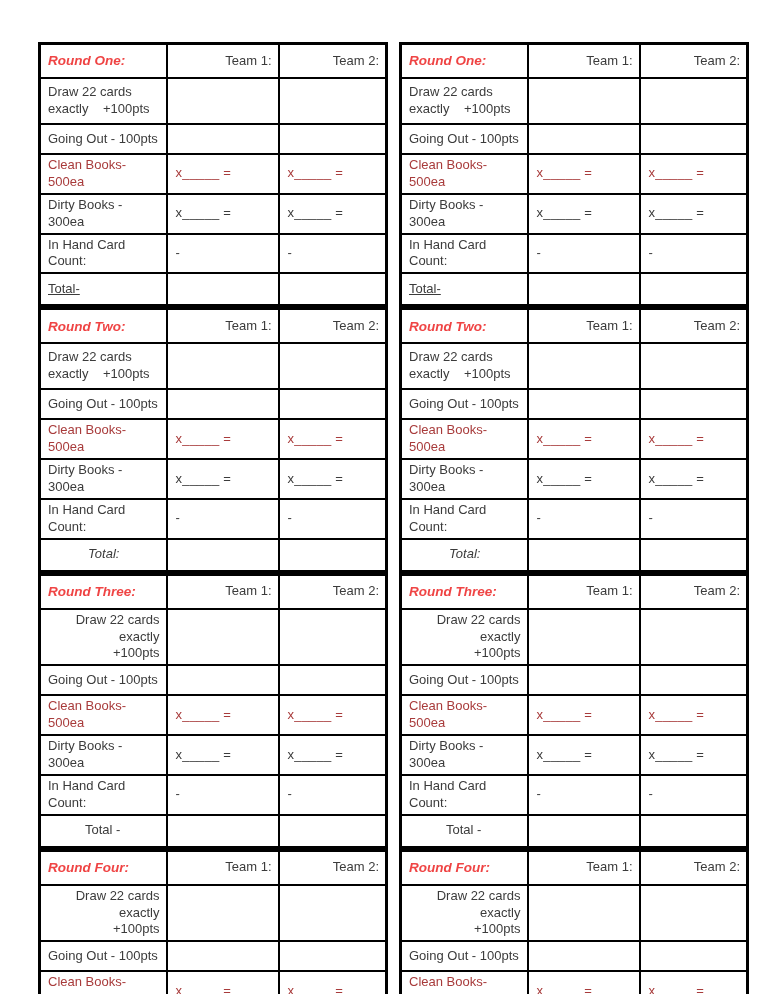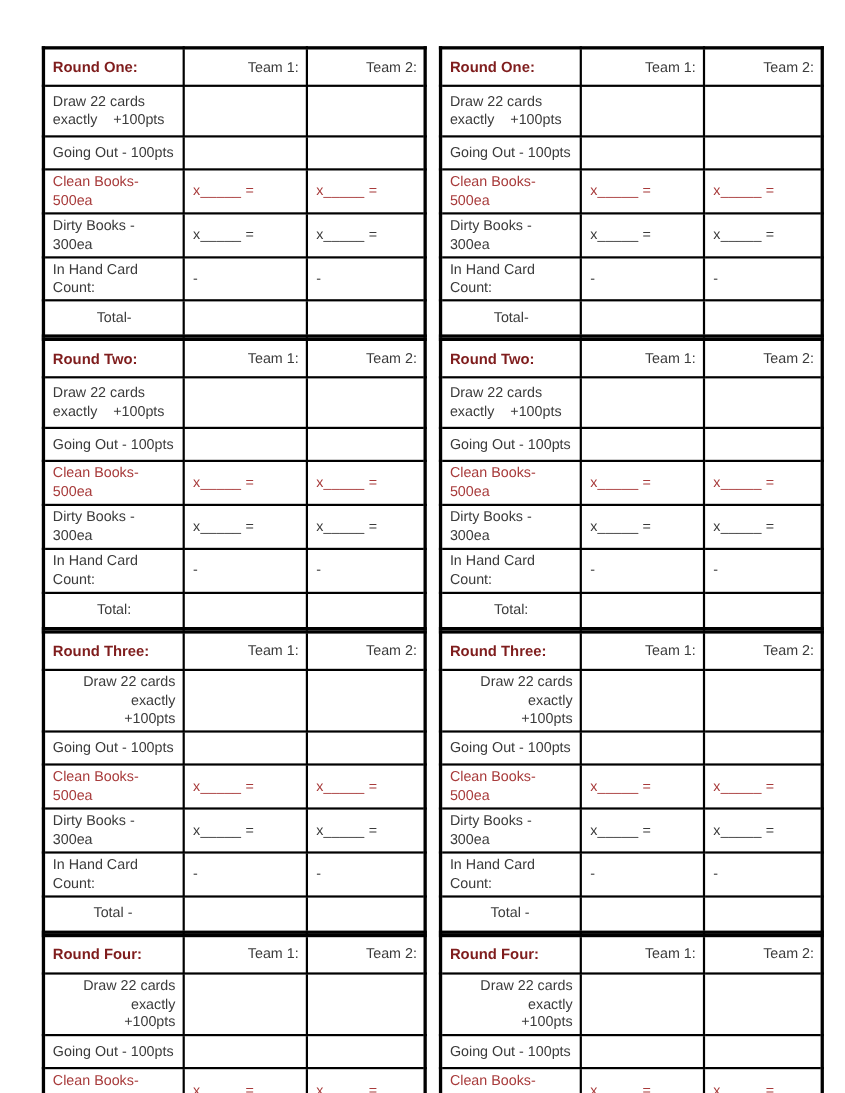--- a/index.html
+++ b/index.html
@@ -20,27 +20,27 @@
     vertical-align:middle;
     padding:2px 6px 2px 7px;
     height:24px;
     overflow:hidden;
     white-space:pre-wrap;
   }
   .round-table .row-header td{height:28px;}
   .variant-a .row-draw td{height:40px;}
   .variant-b .row-draw td{height:44px;text-align:right;}
   .round-table .row-total td{height:26px;}
-  .round-table td.title{font-weight:bold;color:#7f1d1d;font-size:13.5px;}
+  .round-table td.title{font-weight:bold;color:#ef4444;font-size:13.5px;font-style:italic;}
   .round-table td.team{color:#3b3b3b;text-align:right;}
   .round-table tr.red td{color:#a83b3b;}
   .round-table td.cell{padding-left:8px;letter-spacing:.2px;}
   
-  .total-left  .row-total td.label{text-align:center;}
-  .total-center .row-total td.label{text-align:center;}
+  .total-left  .row-total td.label{text-align:left;text-decoration:underline;}
+  .total-center .row-total td.label{text-align:center;font-style:italic;}
   .total-indent .row-total td.label{padding-left:44px;}
 </style>
 </head>
 <body>
 
 <div class="sheet">
   <div class="column">
       <table class="round-table variant-a total-left">
     <colgroup>
       <col style="width:127px">

